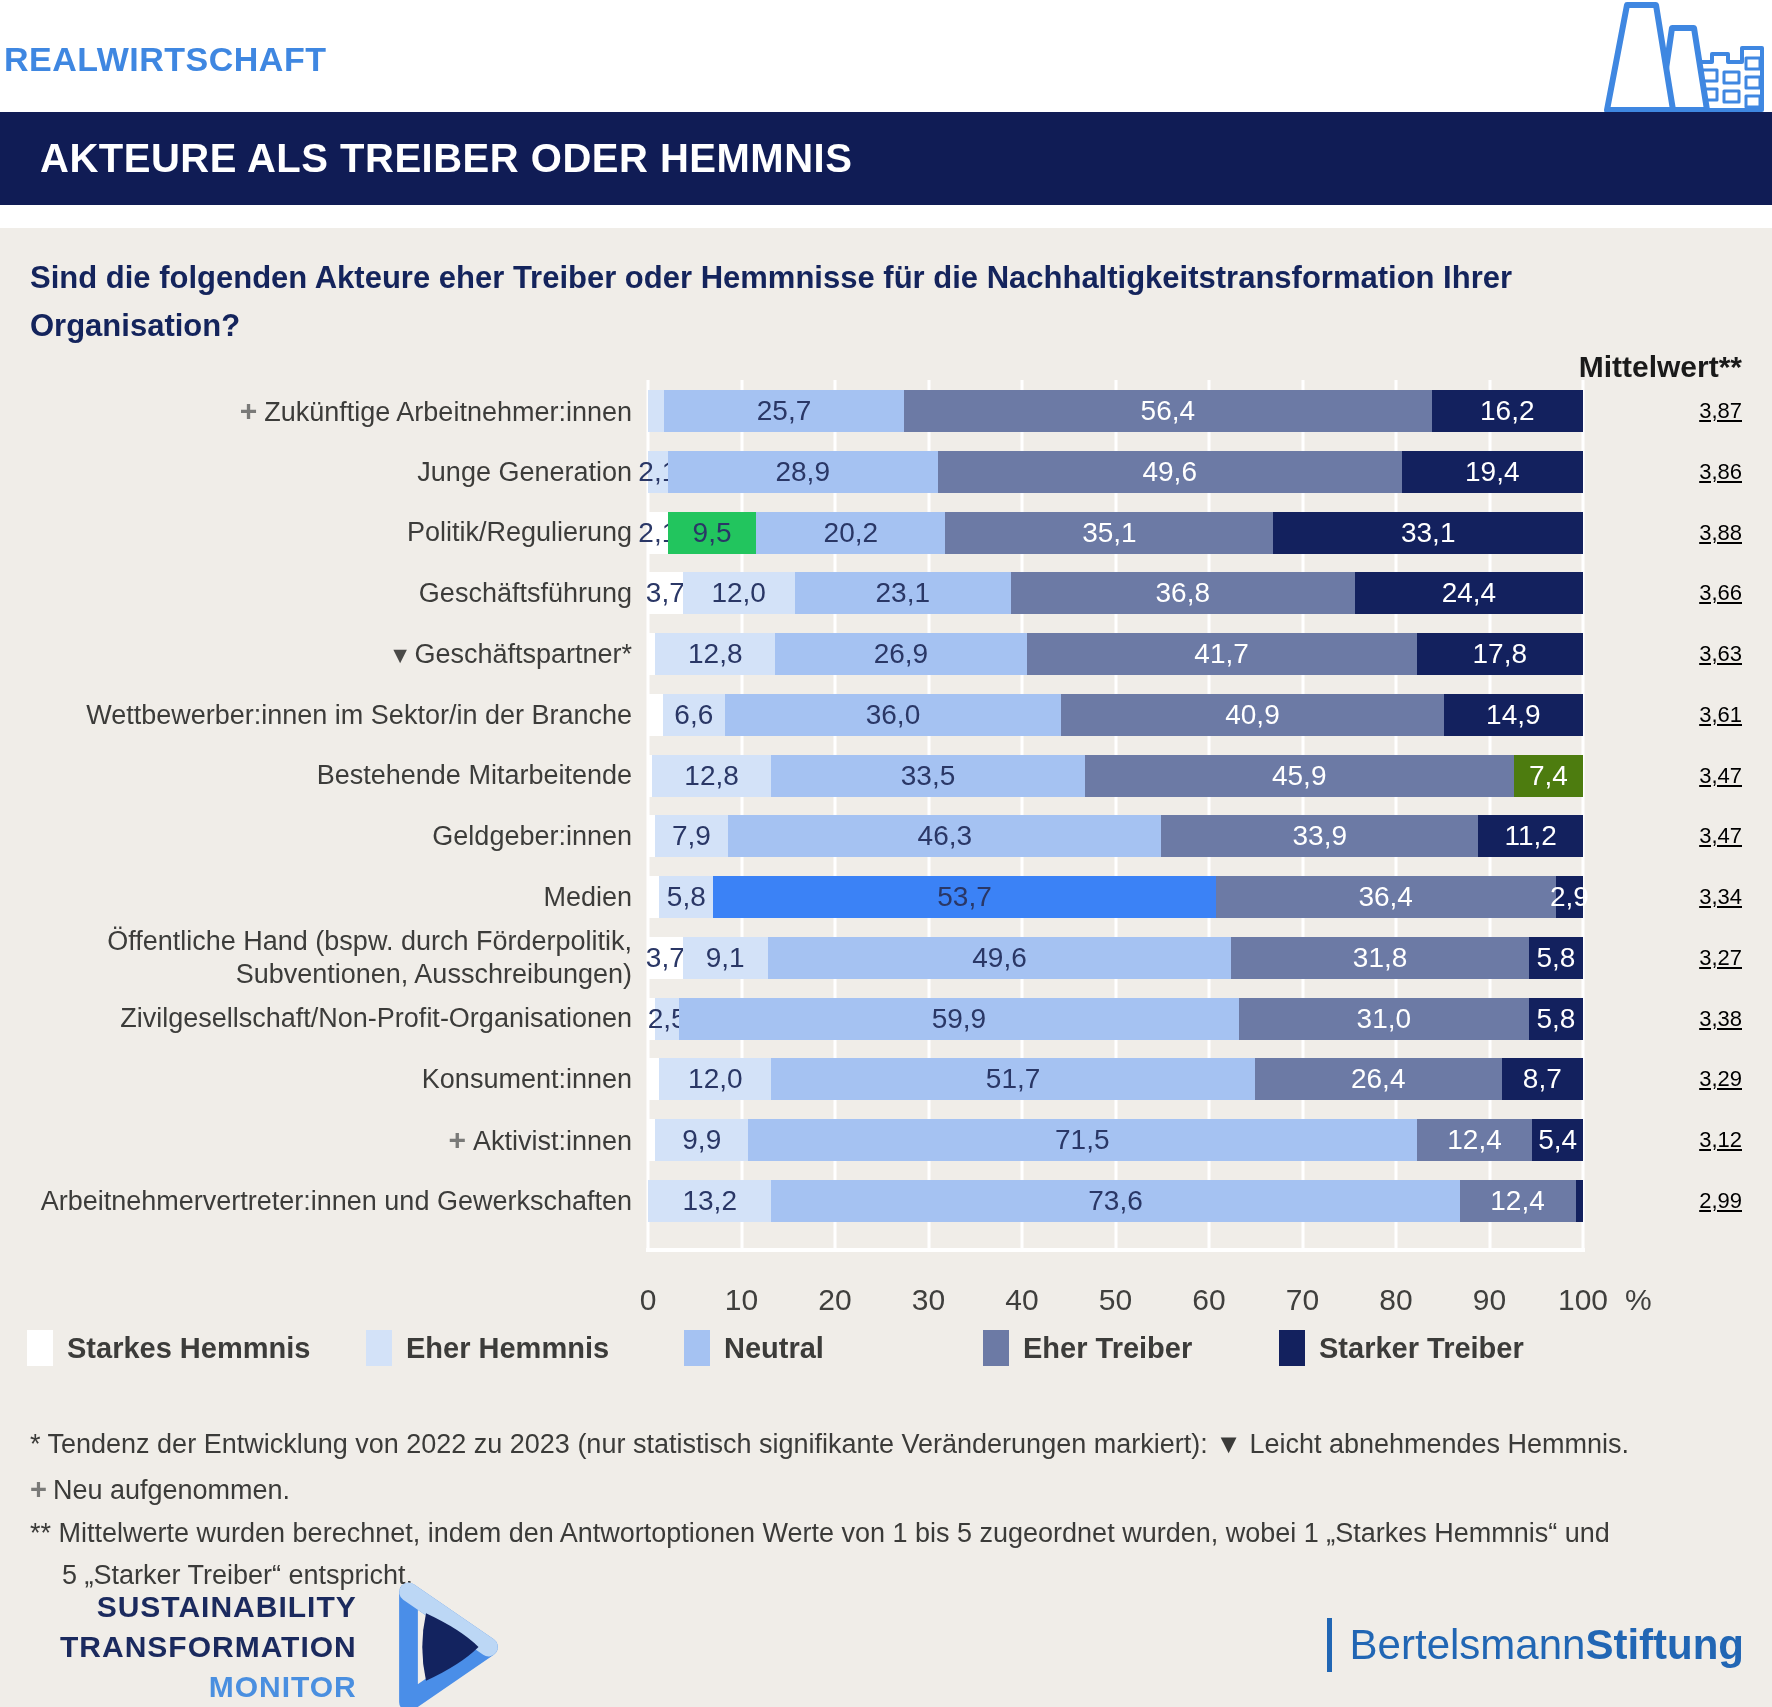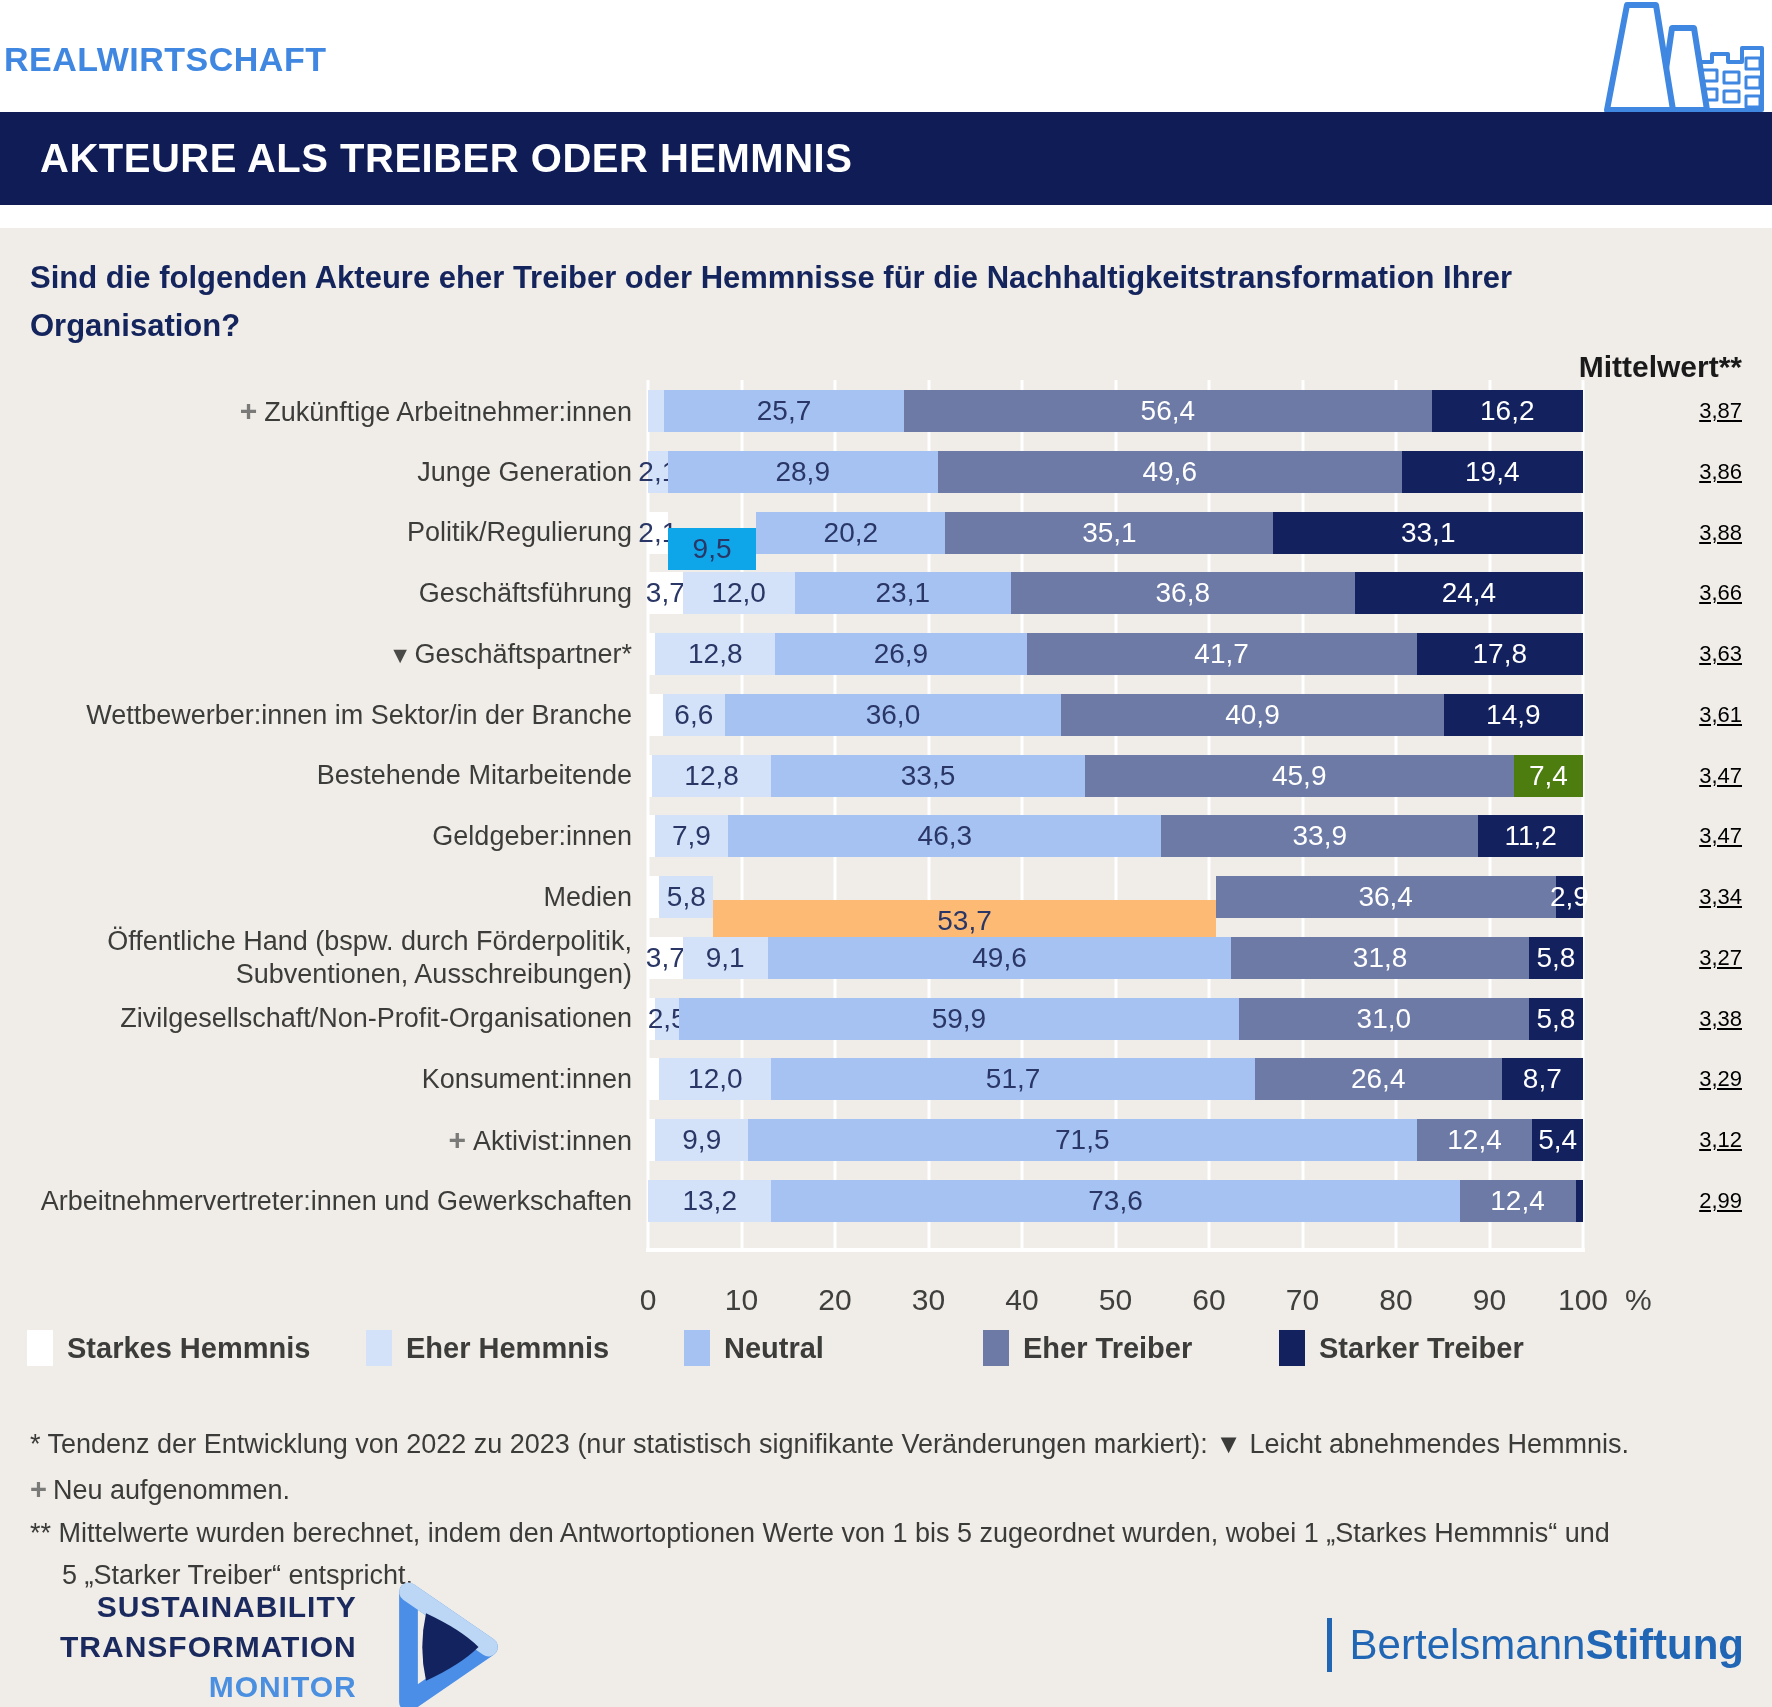--- a/index.html
+++ b/index.html
@@ -159,21 +159,21 @@
             <div class="row-mean">3,86</div>
           </div>
           <div class="row" style="top: 131.5px;">
             <div class="row-label">
               <div><span>Politik/Regulierung</span></div>
             </div>
             <div class="row-bars">
               <div class="seg" style="width: 2.1%; background: rgb(255, 255, 255);">
                 <span class="seg-label dark">2,1</span>
               </div>
-              <div class="seg" style="width: 9.5%; background: #0ea5e9; margin-top: 16px;">
+              <div class="seg" style="width: 9.5%; background: #22c55e;">
                 <span class="seg-label dark">9,5</span>
               </div>
               <div class="seg" style="width: 20.2%; background: rgb(165, 194, 242);">
                 <span class="seg-label dark">20,2</span>
               </div>
               <div class="seg" style="width: 35.1%; background: rgb(108, 122, 165); padding-left: 20px;">
                 <span class="seg-label light">35,1</span>
               </div>
               <div class="seg" style="width: 33.1%; background: rgb(19, 33, 94);">
                 <span class="seg-label light">33,1</span>
@@ -290,21 +290,21 @@
           </div>
           <div class="row" style="top: 496px;">
             <div class="row-label">
               <div><span>Medien</span></div>
             </div>
             <div class="row-bars">
               <div class="seg" style="width: 1.2%; background: rgb(255, 255, 255);"></div>
               <div class="seg" style="width: 5.8%; background: rgb(211, 226, 248);">
                 <span class="seg-label dark">5,8</span>
               </div>
-              <div class="seg" style="width: 53.7%; background: #fdba74; margin-top: 24px;">
+              <div class="seg" style="width: 53.7%; background: #3b82f6;">
                 <span class="seg-label dark">53,7</span>
               </div>
               <div class="seg" style="width: 36.4%; background: rgb(108, 122, 165);">
                 <span class="seg-label light">36,4</span>
               </div>
               <div class="seg" style="width: 2.9%; background: rgb(19, 33, 94);">
                 <span class="seg-label light">2,9</span>
               </div>
             </div>
             <div class="row-mean">3,34</div>

